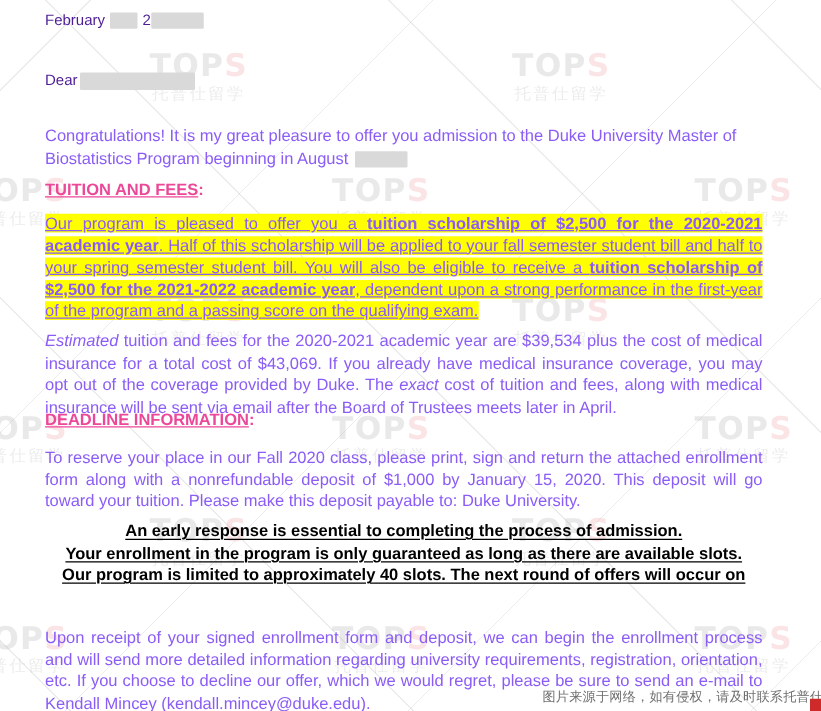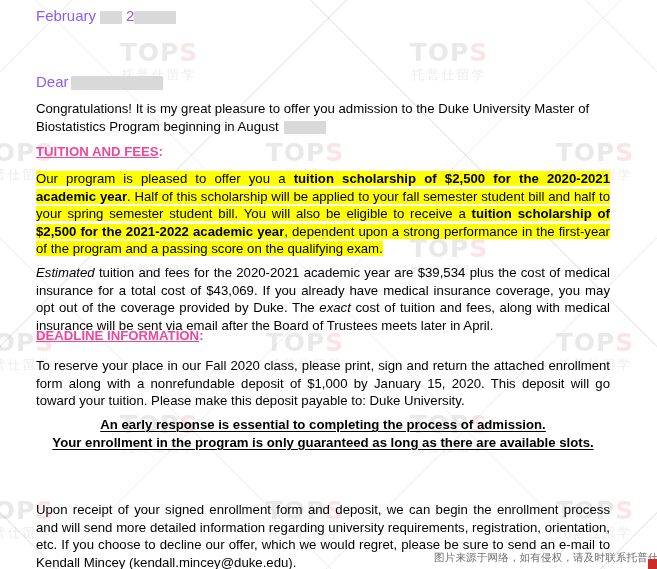--- a/index.html
+++ b/index.html
@@ -65,51 +65,52 @@
   }
 
   
   #letter {
     position: relative;
     z-index: 10;
     padding: 0;
   }
   .doc-line {
     position: absolute;
-    font-size: 15px;
+    font-size: 12px;
     line-height: 16.5px;
-    color: #8b5cf6;
+    color: #4c1d95;
   }
   .para {
     position: absolute;
     left: 36px;
     width: 574px;
     font-size: 13.2px;
     line-height: 17.6px;
     text-align: justify;
-    color: #000000;
+    color: #8b5cf6;
   }
   .para.nojustify { text-align: left; }
   .redact {
     display: inline-block;
     background: #d9d9d9;
     vertical-align: middle;
     border-radius: 1px;
   }
   .heading {
     position: absolute;
     left: 36px;
     font-size: 13.2px;
     font-weight: bold;
     color: #ec4899;
   }
   .heading .u { text-decoration: underline; text-underline-offset: 1px; }
   .hl {
     background: #ffff00;
     box-decoration-break: clone;
+    text-decoration: underline;
     -webkit-box-decoration-break: clone;
   }
 
   .centered-block {
     position: absolute;
     left: 36px;
     width: 574px;
     text-align: center;
     font-size: 13.2px;
     line-height: 17.6px;
@@ -209,21 +210,21 @@
       </div>
     </div>
 </div>
 
 <div id="letter">
 
   <div class="doc-line" style="left:36px; top:8px;">
     <span>February</span><span class="redact" style="width:22px;height:13px;margin:0 4px;"></span><span>2</span><span class="redact" style="width:42px;height:13px;"></span>
   </div>
 
-  <div class="doc-line" style="left:36px; top:74px;">
+  <div class="doc-line" style="left:36px; top:56px;">
     <span>Dear</span><span class="redact" style="width:92px;height:14px;margin-left:2px;"></span>
   </div>
 
   <div class="para nojustify" style="top:100px;">
     <span>Congratulations!  It is my great pleasure to offer you admission to the Duke University Master of Biostatistics Program beginning in August</span><span class="redact" style="width:42px;height:13px;margin-left:5px;"></span>
   </div>
 
   <div class="heading" style="top:144px;">
     <span class="u">TUITION AND FEES</span><span>:</span>
   </div>
@@ -234,20 +235,21 @@
 
   <div class="heading" style="top:328px;">
     <span class="u">DEADLINE INFORMATION</span><span>:</span>
   </div>
 
   <div class="para" style="top:357px;">To reserve your place in our Fall 2020 class, please print, sign and return the attached enrollment form along with a nonrefundable deposit of $1,000 by January 15, 2020. This deposit will go toward your tuition. Please make this deposit payable to: Duke University.</div>
 
   <div class="centered-block" id="emphasis-block" style="top:416px;">
       <span class="cb-row"><span class="ul">An early response is essential to completing the process of admission.</span></span>
       <span class="cb-row"><span class="ul">Your enrollment in the program is only guaranteed as long as there are available slots.</span></span>
+      <span class="cb-row"><span class="ul">Our program is limited to approximately 40 slots. The next round of offers will occur on</span></span>
     </div>
 
   <div class="para" style="top:501px;">Upon receipt of your signed enrollment form and deposit, we can begin the enrollment process and will send more detailed information regarding university requirements, registration, orientation, etc. If you choose to decline our offer, which we would regret, please be sure to send an e-mail to Kendall Mincey (kendall.mincey@duke.edu).</div>
 
 </div>
 
 <div class="disclaimer" style="left:434px; top:551px;">图片来源于网络，如有侵权，请及时联系托普仕留学删除</div>
 <div class="corner-mark"></div>
 
 </body></html>

